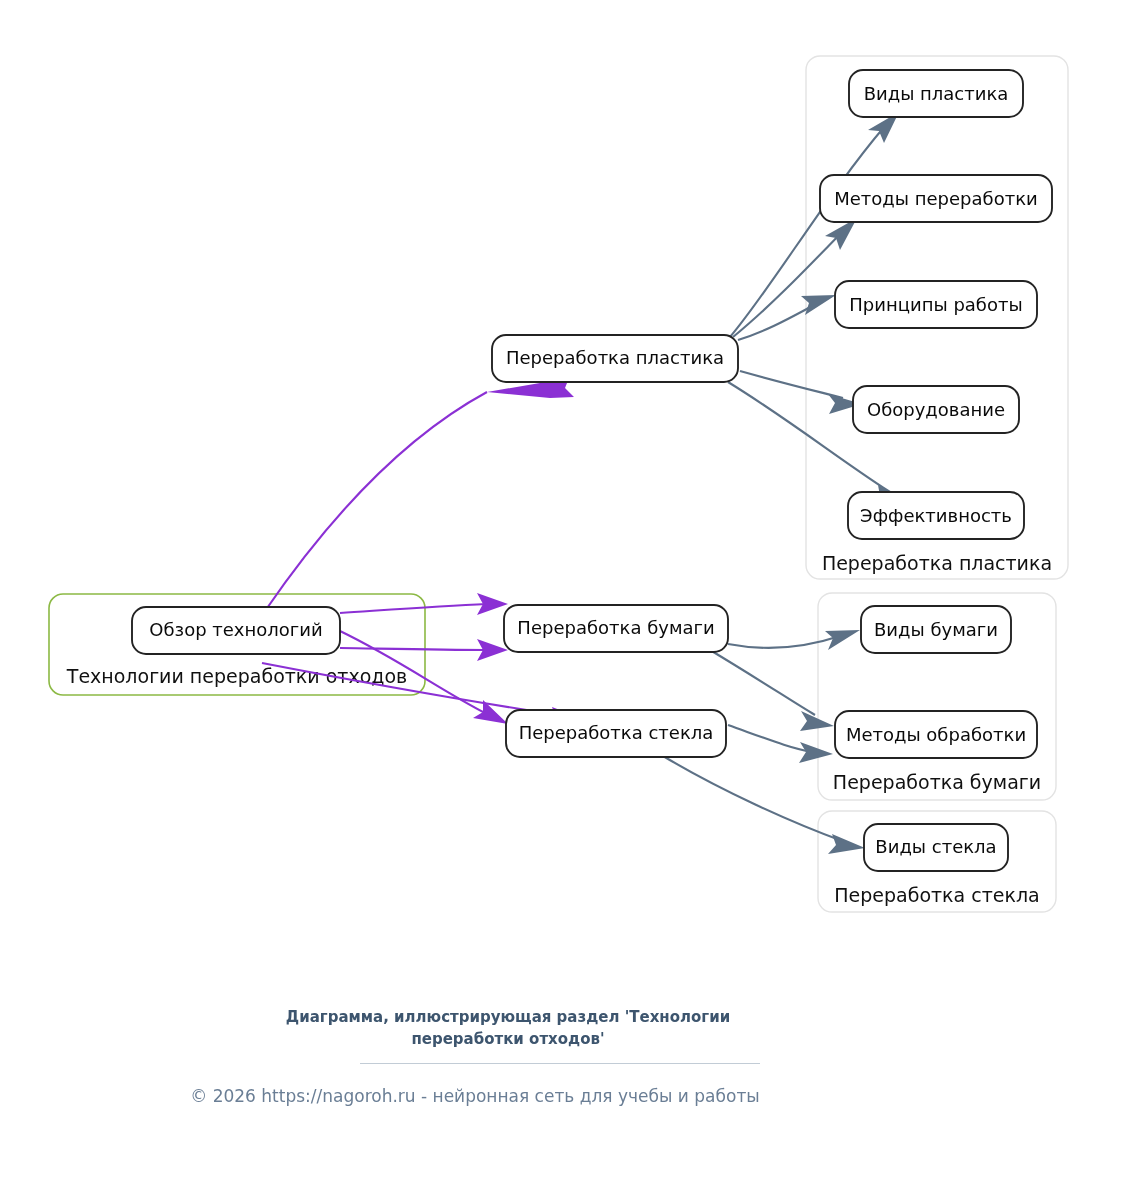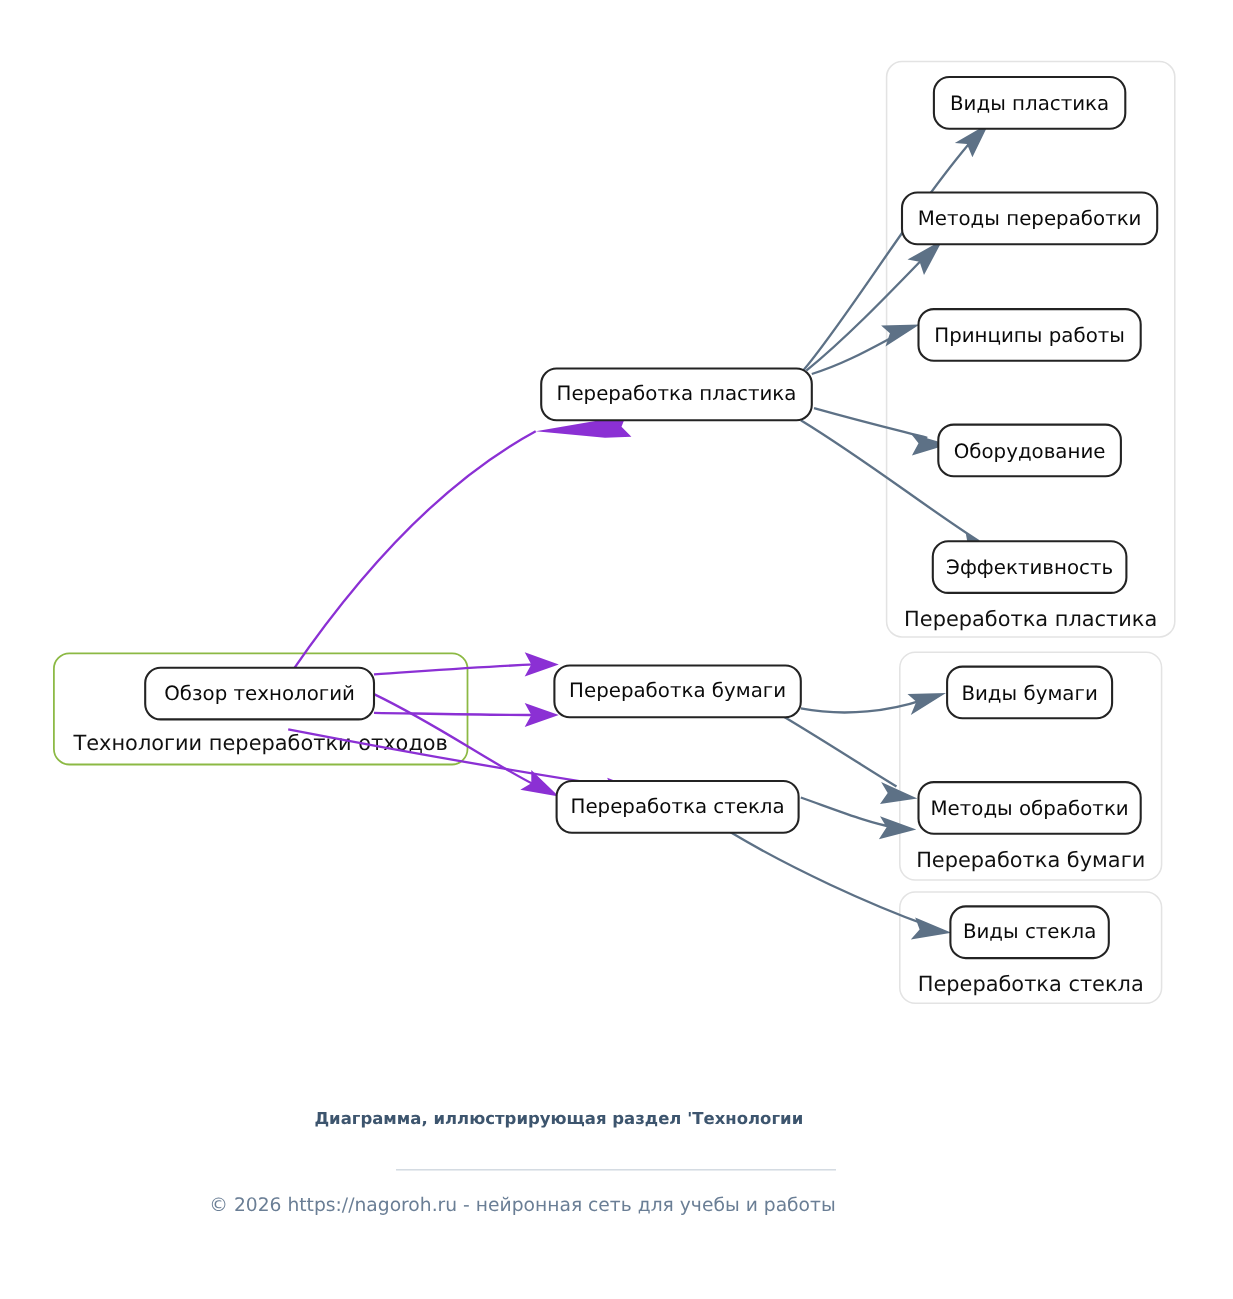--- a/index.html
+++ b/index.html
@@ -250,19 +250,20 @@
 
     <g>
       <rect class="node-box" x="132" y="607" rx="14" ry="14" width="208" height="47"></rect>
       <text class="node-label" x="236" y="631">Обзор технологий</text>
     </g>
 
   </svg>
 
   <div class="caption">
     <div>Диаграмма, иллюстрирующая раздел 'Технологии</div>
+    <div>переработки отходов'</div>
   </div>
 
   <div class="rule"></div>
 
   <div class="footer">© 2026 https://nagoroh.ru - нейронная сеть для учебы и работы</div>
 
 </div>
 
 </body></html>

